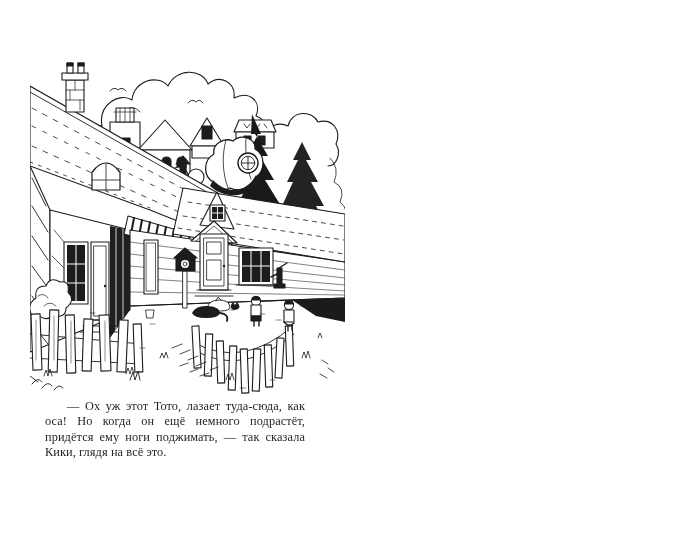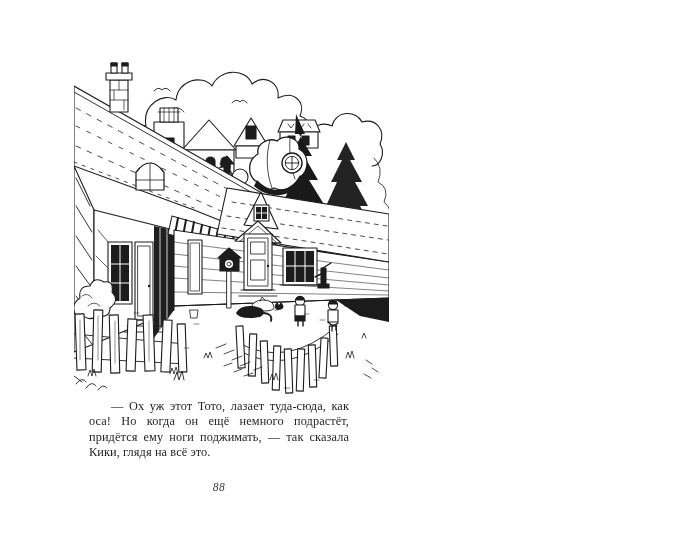--- a/index.html
+++ b/index.html
@@ -1,21 +1,21 @@
 <!DOCTYPE html>
 <html lang="ru"><head>
 <meta charset="utf-8">
 <style>
   html,body{margin:0;padding:0;}
   body{
     width:681px;height:540px;background:#ffffff;overflow:hidden;position:relative;
     font-family:"Liberation Serif","DejaVu Serif",serif;color:#221f1e;
   }
   .spread{position:absolute;inset:0;}
-  .page{position:absolute;top:0;height:420px;margin-left:44px;}
+  .page{position:absolute;top:0;height:420px;}
   .page-left{left:0;width:340px;}
   .page-right{left:340px;width:341px;}
   .illustration{position:absolute;left:30px;top:58px;width:315px;height:338px;}
   .illustration svg{display:block;}
   .text-block p{
     margin:0;font-size:12.3px;line-height:15.3px;text-align:justify;
     text-indent:22px;hyphens:auto;-webkit-hyphens:auto;letter-spacing:0.1px;
   }
   .left-text{position:absolute;left:45px;top:399px;width:260px;}
   .page-number{
@@ -251,21 +251,20 @@
           </g>
 
         </g>
       </svg>
     </div>
 
     <div class="text-block left-text">
       <p>— Ох уж этот Тото, лазает туда-сюда, как оса! Но когда он ещё немного подрастёт, придётся ему ноги поджимать, — так сказала Кики, глядя на всё это.</p>
     </div>
 
-    <div class="page-number pn-left">88</div>
   </div>
 
   <div class="page page-right">
     
 
     
   </div>
 
 </div>
 

